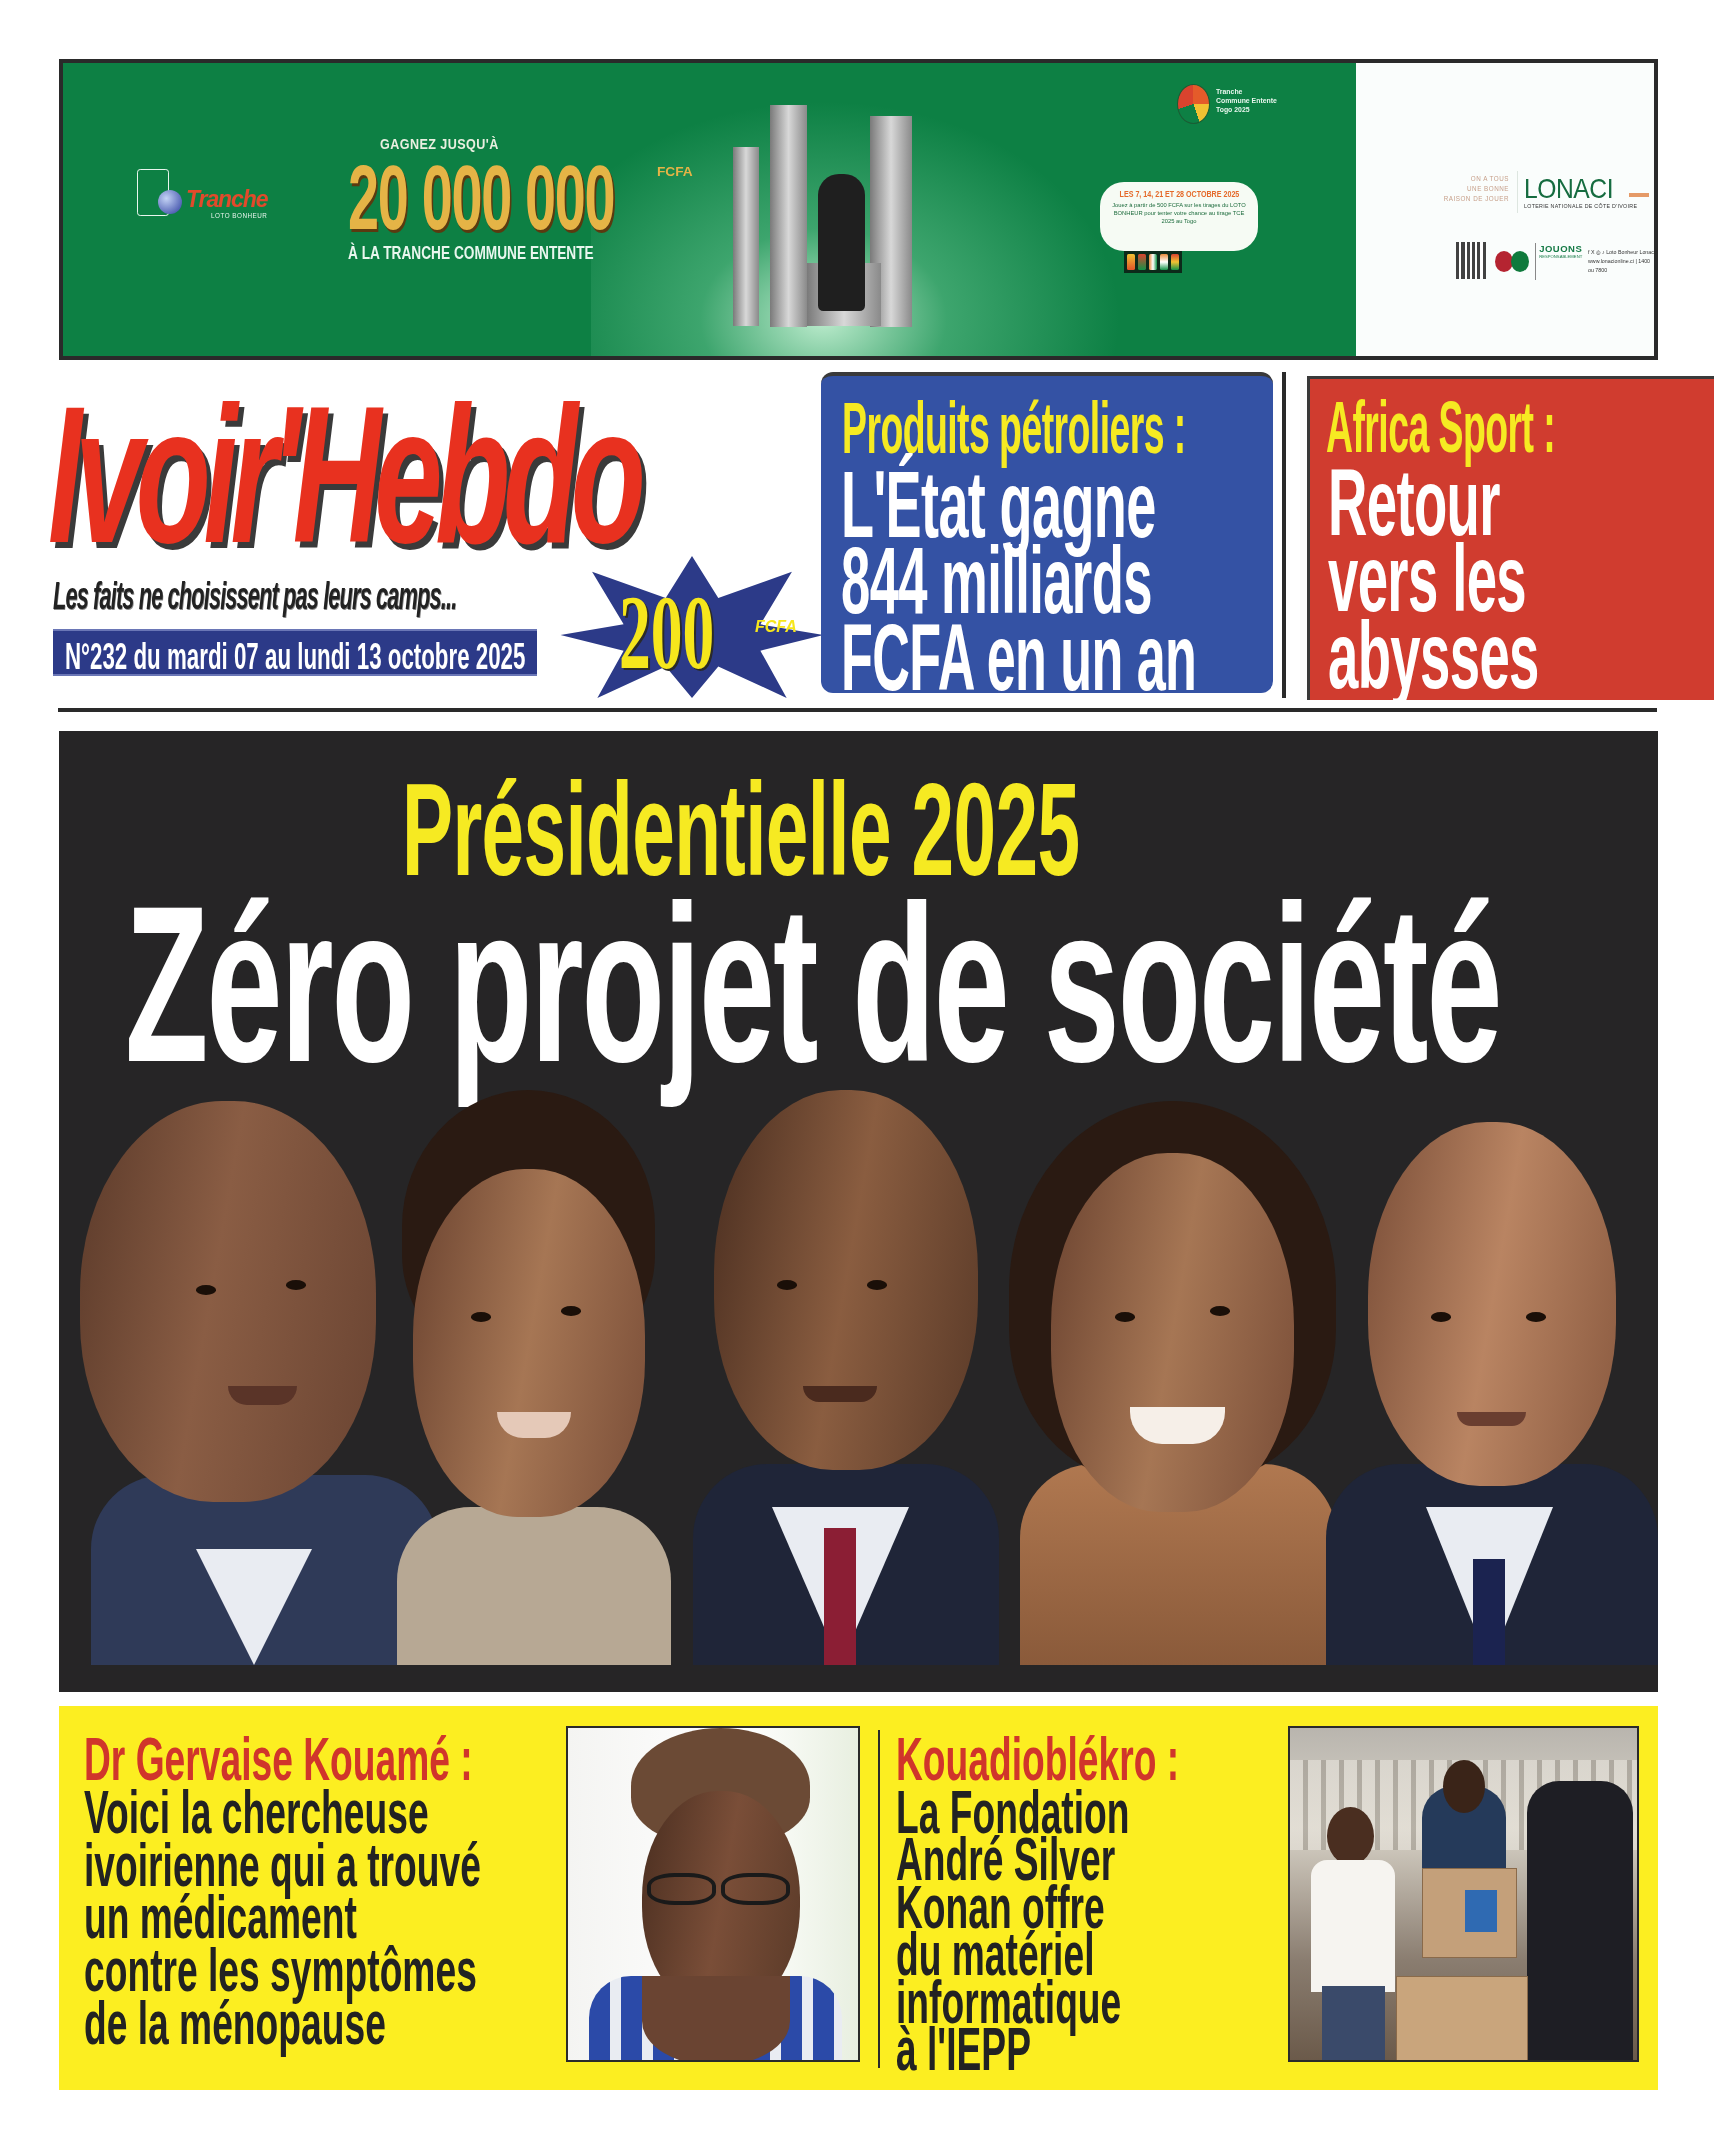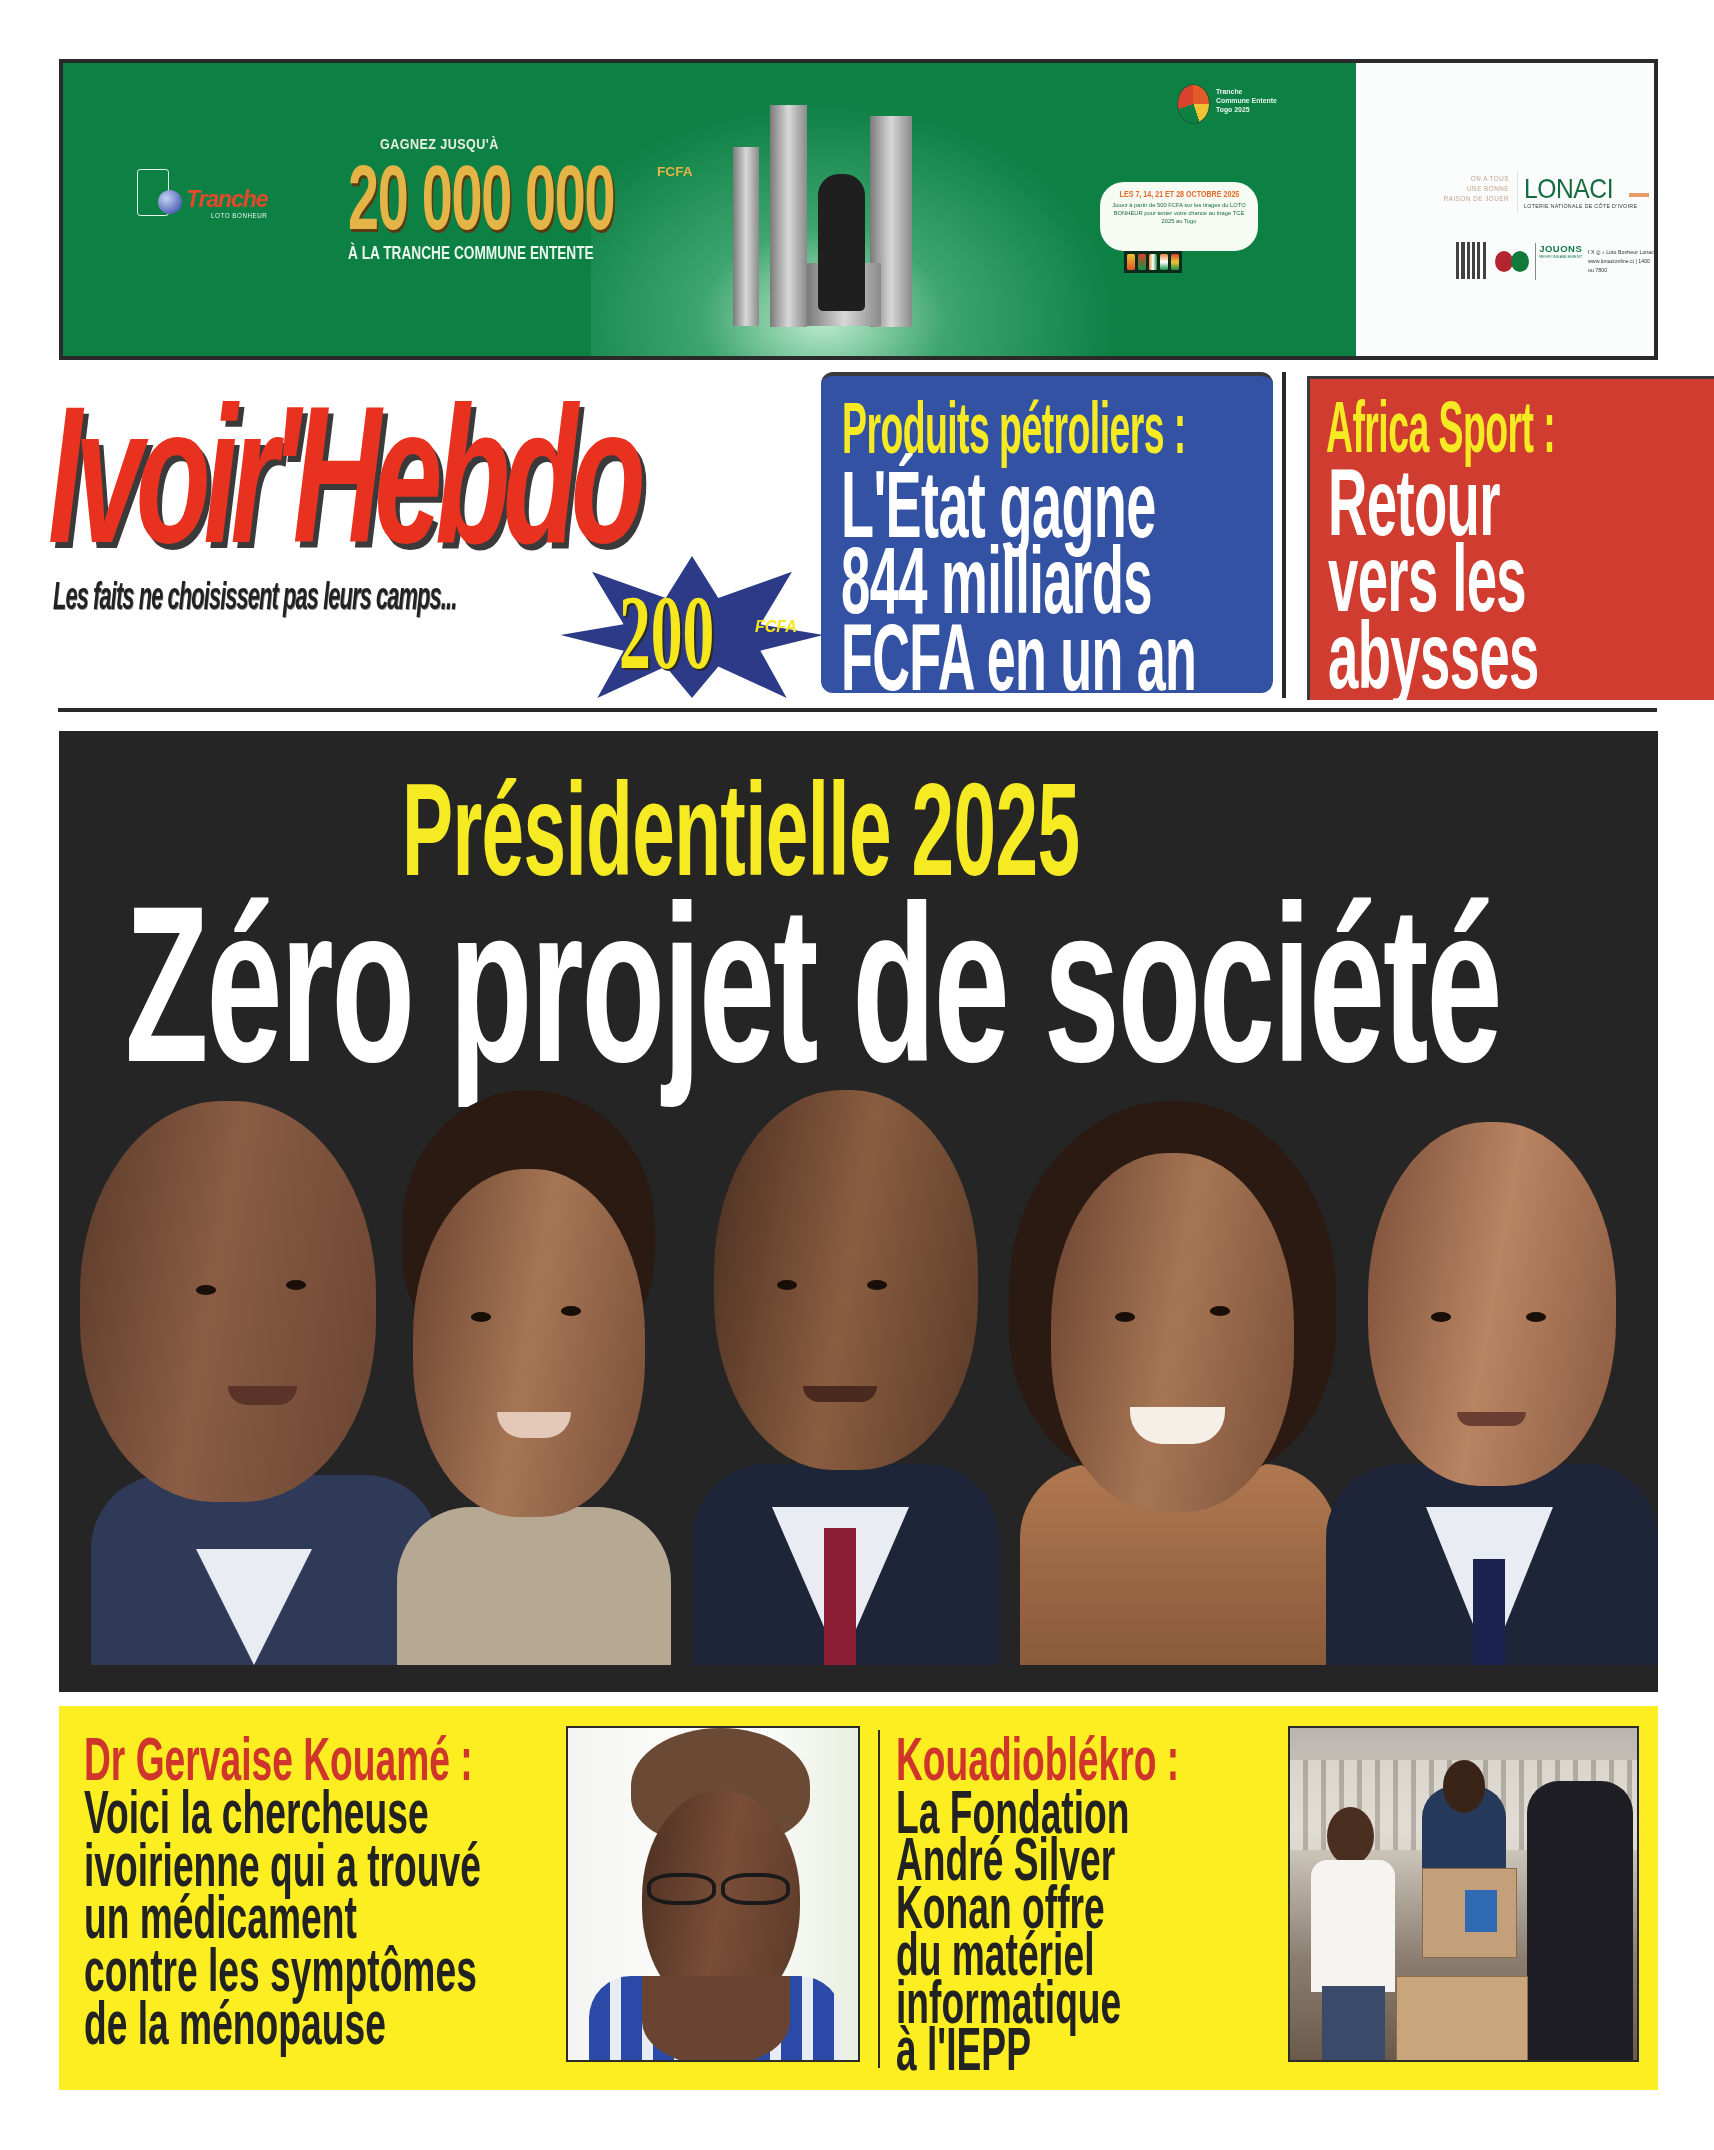--- a/index.html
+++ b/index.html
@@ -151,20 +151,23 @@
   <div class="ad-contact">
     <div>f X ◎ ♪ Loto Bonheur Lonaci</div>
     <div>www.lonacionline.ci | 1400</div>
     <div>ou 7800</div>
   </div>
 </div>
 
 <div class="masthead">
   <div class="logo">Ivoir'Hebdo</div>
   <div class="tagline">Les faits ne choisissent pas leurs camps...</div>
+  <div class="issue-bar">
+    <div class="issue-text">N°232  du mardi 07 au lundi 13 octobre 2025</div>
+  </div>
   <div class="price-star">
     <svg width="264" height="142" viewBox="0 0 500 270">
       <polygon points="250,0 300,80 440,30 380,130 500,150 380,180 430,270 300,210 250,270 200,210 70,270 120,180 0,150 120,130 60,30 200,80" fill="#2c3a88"></polygon>
     </svg>
     <div class="price-num">200</div>
     <div class="price-cur">FCFA</div>
   </div>
 </div>
 
 <div class="teaser-blue">

